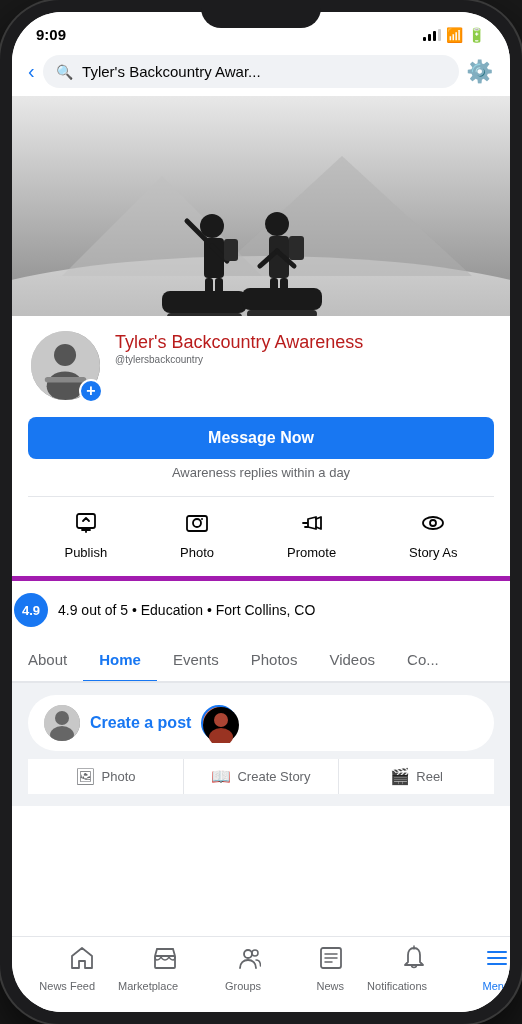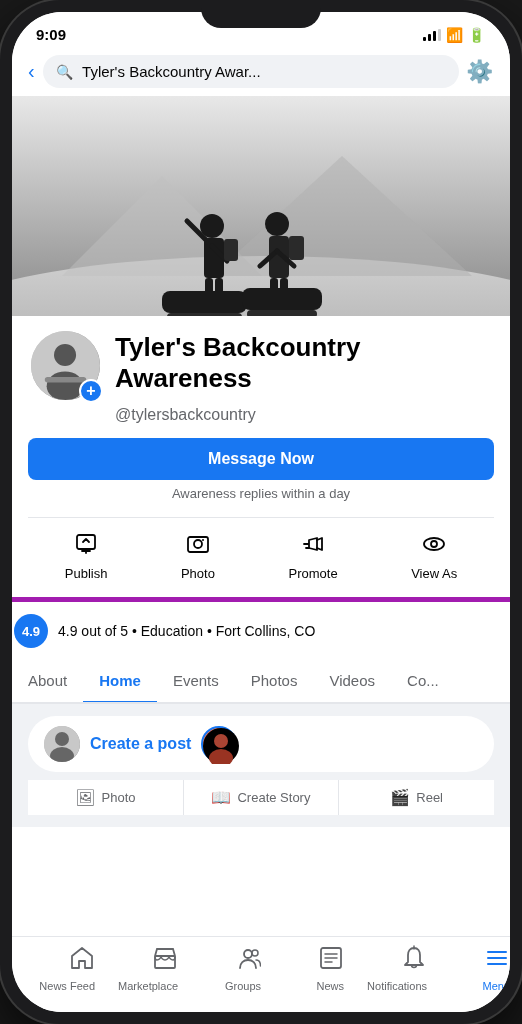--- a/index.html
+++ b/index.html
@@ -167,29 +167,29 @@
       color: #fff;
       font-size: 16px;
       font-weight: bold;
       line-height: 1;
     }
     .profile-name-wrap {
       flex: 1;
       padding-top: 4px;
     }
     .profile-name {
-      font-size: 26px;
-      font-weight: 700;
-      color: #000000;
+      font-size: 18px;
+      font-weight: 400;
+      color: #b91c1c;
       line-height: 1.2;
     }
     .profile-handle {
-      font-size: 16px;
-      color: #65676b;
-      margin-top: 12px;
+      font-size: 10px;
+      color: #65676b;
+      margin-top: 0;
     }
 
     
     .message-btn {
       width: 100%;
       background: #1877f2;
       color: #fff;
       border: none;
       border-radius: 8px;
       padding: 12px;
@@ -523,21 +523,21 @@
             </span>
             <span class="action-label">Promote</span>
           </div>
           <div class="action-btn">
             <span class="action-icon">
               <svg width="24" height="24" viewBox="0 0 24 24" fill="none" xmlns="http://www.w3.org/2000/svg">
                 <ellipse cx="12" cy="12" rx="10" ry="6" stroke="#050505" stroke-width="1.8" fill="none"></ellipse>
                 <circle cx="12" cy="12" r="3" stroke="#050505" stroke-width="1.8" fill="none"></circle>
               </svg>
             </span>
-            <span class="action-label">View As</span>
+            <span class="action-label">Story As</span>
           </div>
         </div>
       </div>
 
       <div class="rating-row">
         <div class="rating-badge">4.9</div>
         <span class="rating-text">
           <span>4.9 out of 5</span>
           <span> • </span>
           <span>Education</span>

